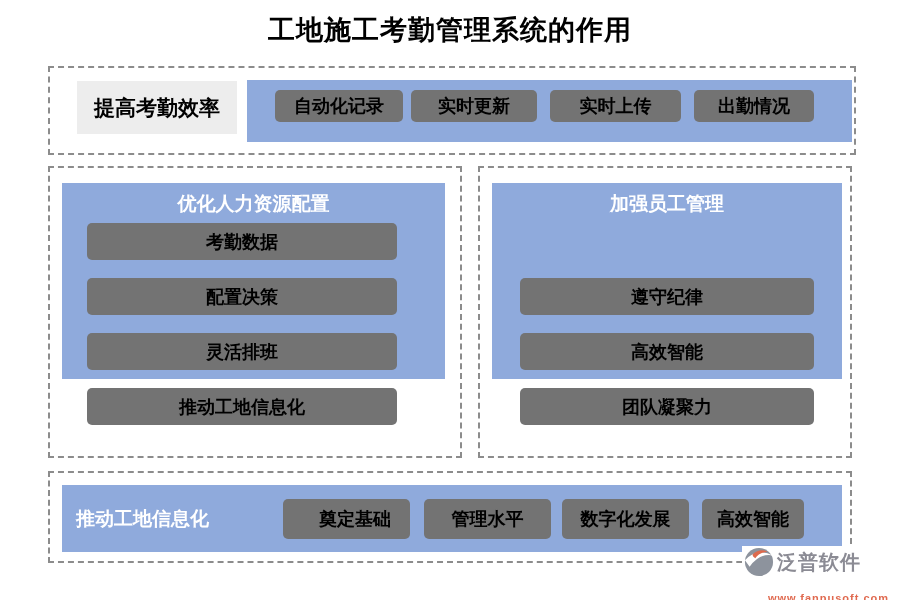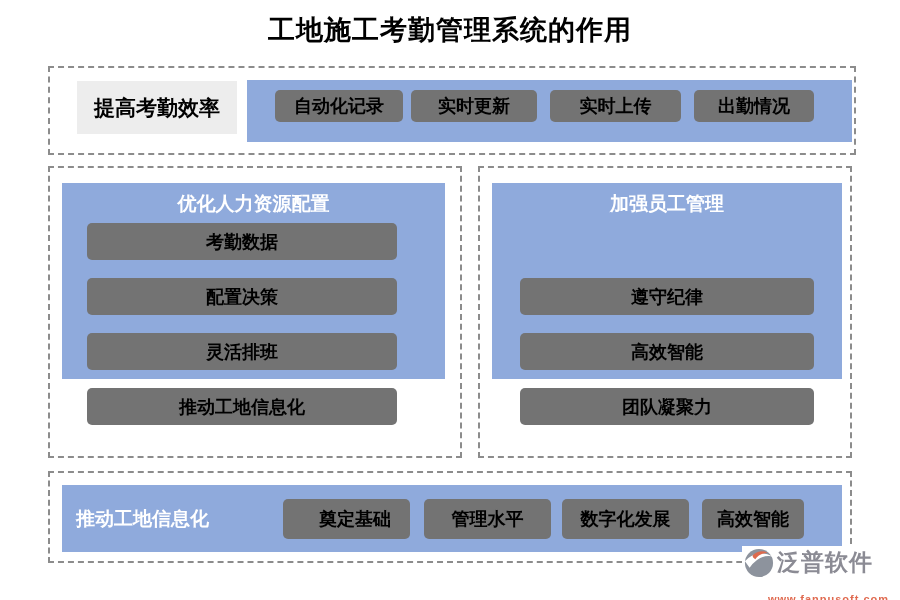--- a/index.html
+++ b/index.html
@@ -91,21 +91,21 @@
   .chip.b4 { left: 640px; width: 102px; }
 
   
   .brand {
     position: absolute; left: 742px; top: 546px; width: 156px;
     background: #ffffff; z-index: 5;
     padding: 1px 2px;
   }
   .brand-row { display: flex; align-items: center; gap: 3px; }
   .brand-name {
-    font-size: 23px; font-weight: bold; color: #8B8B94;
+    font-size: 20px; font-weight: bold; color: #8B8B94;
     letter-spacing: 1px; white-space: nowrap;
   }
   .brand-site {
     margin-top: 15px; padding-left: 24px;
     font-size: 11px; font-weight: bold; color: #E06A50;
     font-family: "Liberation Sans", sans-serif;
     letter-spacing: 1px; white-space: nowrap;
   }
 </style>
 </head>

